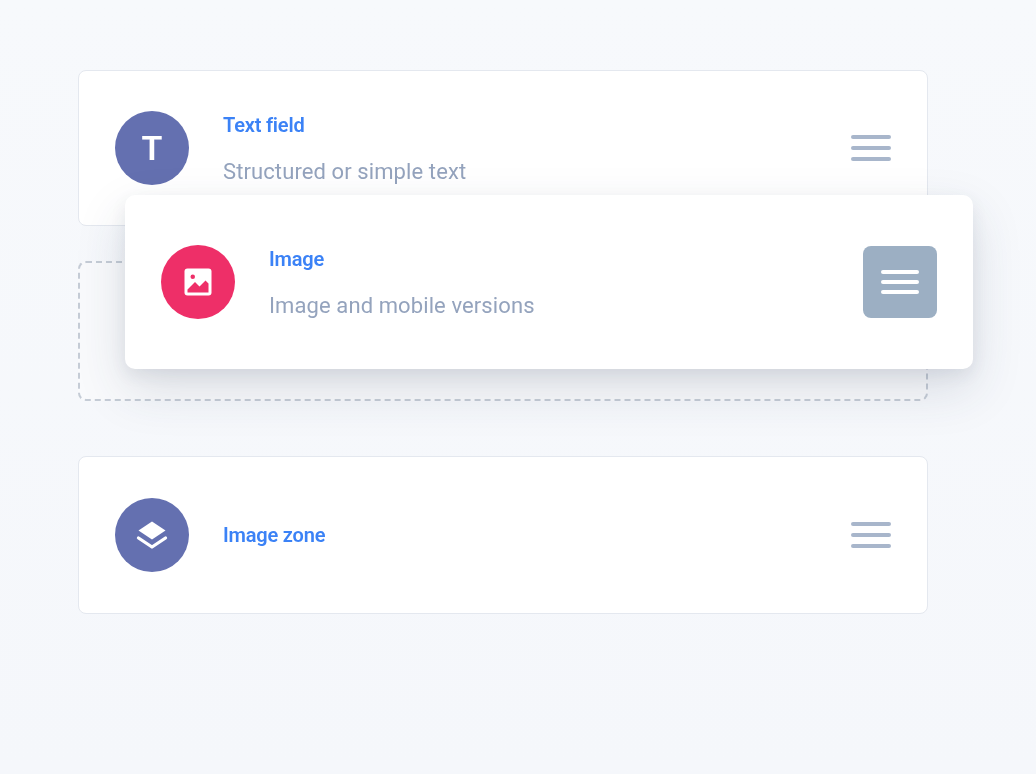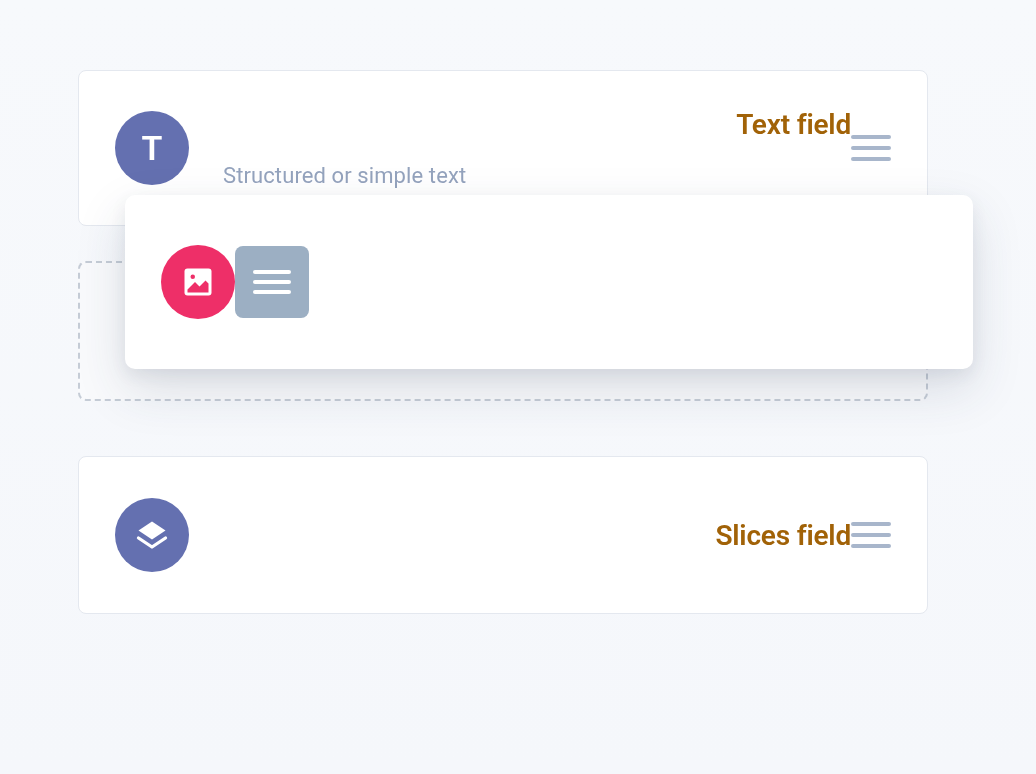--- a/index.html
+++ b/index.html
@@ -75,25 +75,24 @@
     .icon-letter {
       color: #ffffff;
       font-size: 34px;
       font-weight: 600;
     }
     .text-block {
       margin-left: 34px;
       flex: 1;
     }
     .title {
-      font-size: 28px;
+      font-size: 20px;
       font-weight: 600;
-      color: #a16207;
+      color: #3b82f6;
       letter-spacing: -0.2px;
-      text-align: right;
     }
     .subtitle {
       font-size: 22px;
       color: #94a3bd;
       margin-top: 22px;
       letter-spacing: 0.1px;
     }
     .drag-handle-plain {
       width: 40px;
       height: 26px;
@@ -157,35 +156,39 @@
 <div class="drop-zone"></div>
 
 <div class="card-image">
   <div class="icon-circle icon-circle-pink">
     <svg class="image-svg" viewBox="0 0 24 24" fill="none">
       <rect x="3" y="3" width="18" height="18" rx="2" fill="#ffffff"></rect>
       <circle cx="8.5" cy="8.5" r="1.5" fill="#ee2f68"></circle>
       <path d="M5 17 L10 12 L13 15 L17 11 L19 13 L19 19 L5 19 Z" fill="#ee2f68"></path>
     </svg>
   </div>
+  <div class="text-block">
+    <div class="title">Image</div>
+    <div class="subtitle">Image and mobile versions</div>
+  </div>
   <div class="drag-handle-box">
     <div class="bar"></div>
     <div class="bar"></div>
     <div class="bar"></div>
   </div>
 </div>
 
 <div class="card card-slices">
   <div class="icon-circle icon-circle-indigo">
     <svg class="layers-svg" viewBox="0 0 24 24" fill="none">
       <path d="M12 3 L21 9 L12 15 L3 9 Z" fill="#ffffff"></path>
       <path d="M3 14 L12 20 L21 14" stroke="#ffffff" stroke-width="2.2" stroke-linecap="round" stroke-linejoin="round" fill="none"></path>
     </svg>
   </div>
   <div class="text-block">
-    <div class="title">Slices field</div>
+    <div class="title">Image zone</div>
   </div>
   <div class="drag-handle-plain">
     <div class="bar"></div>
     <div class="bar"></div>
     <div class="bar"></div>
   </div>
 </div>
 
 </body></html>

